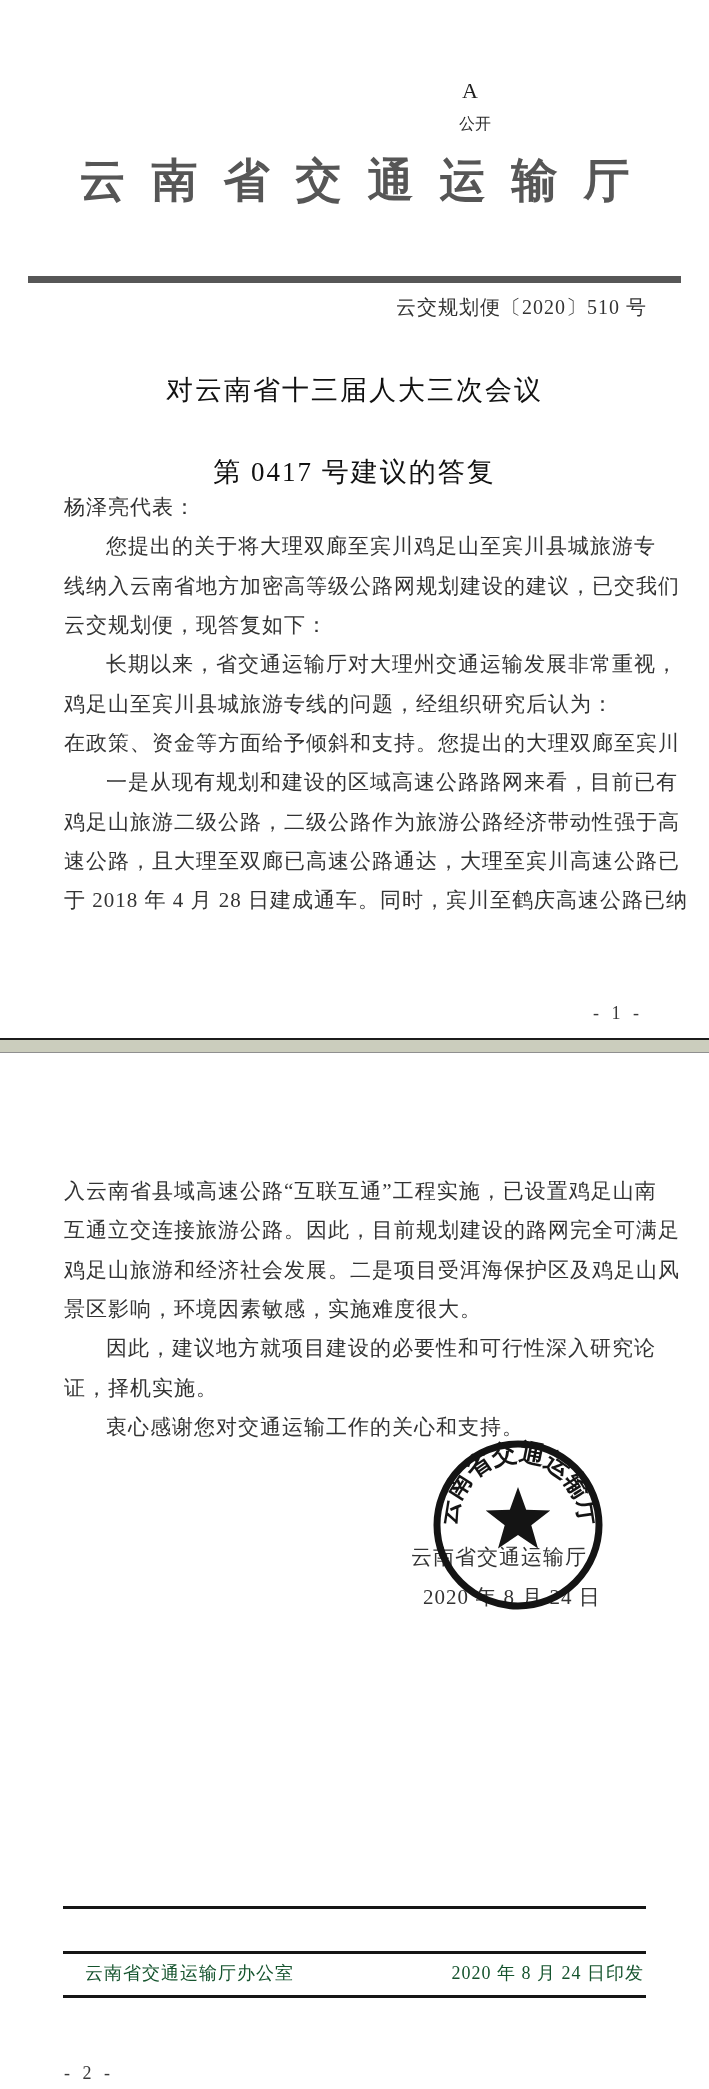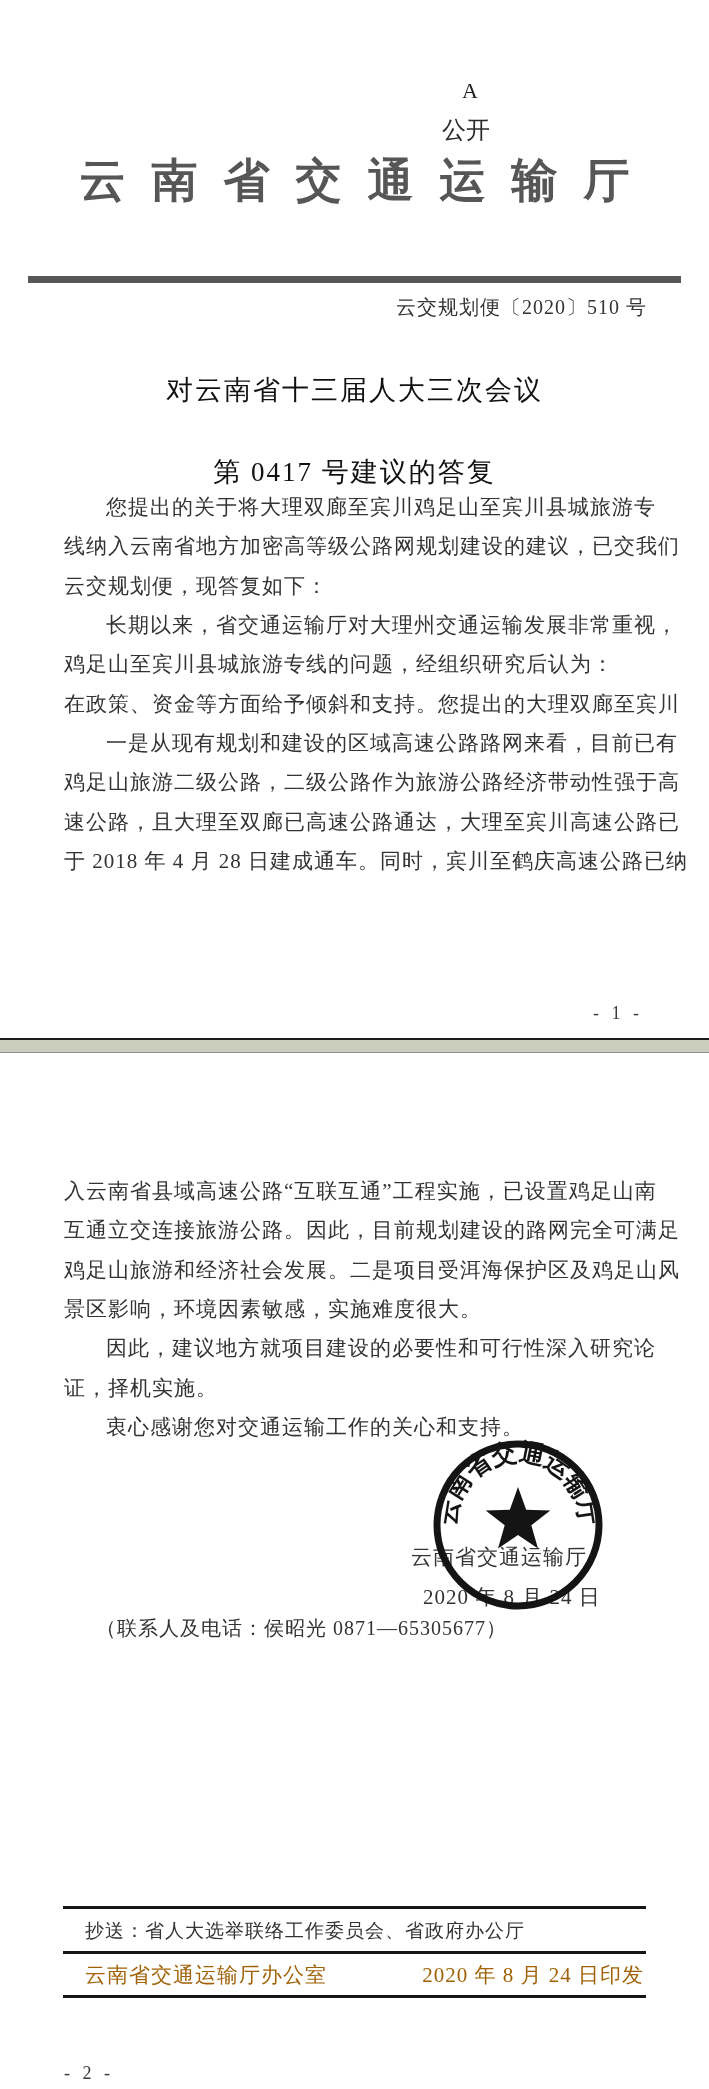--- a/index.html
+++ b/index.html
@@ -4,21 +4,21 @@
 <style>
   html,body { margin:0; padding:0; background:#ffffff; }
   #canvas {
     position:relative; width:709px; height:2089px; background:#ffffff;
     font-family:"Liberation Serif","DejaVu Serif",serif;
     color:#2b2b2b; overflow:hidden;
   }
   .abs { position:absolute; }
 
   .mark-a { top:78px; left:462px; font-size:22px; letter-spacing:2px; color:#1f1f1f; }
-  .mark-public { top:114px; left:442px; font-size:24px; color:#2a2a2a; }
+  .mark-public { top:114px; left:459px; font-size:16px; color:#2a2a2a; }
 
   .org-title {
     top:150px; left:0; width:709px; text-align:center;
     font-size:46px; font-weight:bold; color:#565656;
     letter-spacing:26px; padding-left:26px; box-sizing:border-box;
     white-space:nowrap;
   }
   .rule-thick { top:276px; left:28px; width:653px; height:7px; background:#575757; }
 
   .doc-number { top:294px; right:62px; font-size:20px; color:#333; letter-spacing:1px; }
@@ -49,40 +49,41 @@
 
   .contact { top:1615px; left:96px; font-size:20px; letter-spacing:1px; color:#333; }
 
   .f-rule { left:63px; width:583px; height:3px; background:#161616; }
   .f-rule.r1 { top:1906px; }
   .f-rule.r2 { top:1951px; }
   .f-rule.r3 { top:1995px; }
   .cc-line { top:1918px; left:85px; font-size:19px; color:#333; letter-spacing:1px; }
   .issuer-row {
     top:1961px; left:63px; width:583px; display:flex; justify-content:space-between;
-    font-size:21px; color:#a16207; letter-spacing:1px; box-sizing:border-box; padding:0 2px 0 22px;
+    font-size:18px; color:#14532d; letter-spacing:1px; box-sizing:border-box; padding:0 2px 0 22px;
   }
 </style>
 </head>
 <body>
 
 <div id="canvas">
 
   <div class="abs mark-a">A</div>
   <div class="abs mark-public">公开</div>
 
   <div class="abs org-title">云南省交通运输厅</div>
   <div class="abs rule-thick"></div>
 
   <div class="abs doc-number">云交规划便〔2020〕510 号</div>
 
   <div class="abs heading l1">对云南省十三届人大三次会议</div>
   <div class="abs heading l2">第 0417 号建议的答复</div>
 
   <div class="abs bodyblock p1">
+    <div class="line noj">杨泽亮代表：</div>
     <div class="line indent">您提出的关于将大理双廊至宾川鸡足山至宾川县城旅游专</div>
     <div class="line">线纳入云南省地方加密高等级公路网规划建设的建议，已交我们</div>
     <div class="line noj">云交规划便，现答复如下：</div>
     <div class="line indent">长期以来，省交通运输厅对大理州交通运输发展非常重视，</div>
     <div class="line noj">鸡足山至宾川县城旅游专线的问题，经组织研究后认为：</div>
     <div class="line">在政策、资金等方面给予倾斜和支持。您提出的大理双廊至宾川</div>
     <div class="line indent">一是从现有规划和建设的区域高速公路路网来看，目前已有</div>
     <div class="line">鸡足山旅游二级公路，二级公路作为旅游公路经济带动性强于高</div>
     <div class="line">速公路，且大理至双廊已高速公路通达，大理至宾川高速公路已</div>
     <div class="line">于 2018 年 4 月 28 日建成通车。同时，宾川至鹤庆高速公路已纳</div>
@@ -109,24 +110,22 @@
     <svg width="176" height="176" viewBox="0 0 176 176">
       <circle cx="88" cy="88" r="81" fill="none" stroke="#141414" stroke-width="7"></circle>
       <polygon fill="#141414" points="88,50 96.2,72.7 120.3,73.5 101.3,88.3 108,111.5 88,98 68,111.5 74.7,88.3 55.7,73.5 79.8,72.7"></polygon>
       <path id="sealArc" d="M 31.8 112.2 A 62 62 0 1 1 144.2 112.2" fill="none" stroke="none"></path>
       <text font-size="25" font-weight="bold" fill="#141414" font-family="Liberation Serif, DejaVu Serif, serif">
         <textPath href="#sealArc" startOffset="50%" text-anchor="middle">云南省交通运输厅</textPath>
       </text>
     </svg>
   </div>
 
-  <div class="abs contact">（联系人及电话：侯昭光 0871—65305677）</div>
 
   <div class="abs f-rule r1"></div>
-  <div class="abs cc-line">抄送：省人大选举联络工作委员会、省政府办公厅</div>
   <div class="abs f-rule r2"></div>
   <div class="abs issuer-row">
     <span>云南省交通运输厅办公室</span>
     <span>2020 年 8 月 24 日印发</span>
   </div>
   <div class="abs f-rule r3"></div>
 
   <div class="abs pageno p2">- 2 -</div>
 
 </div>

